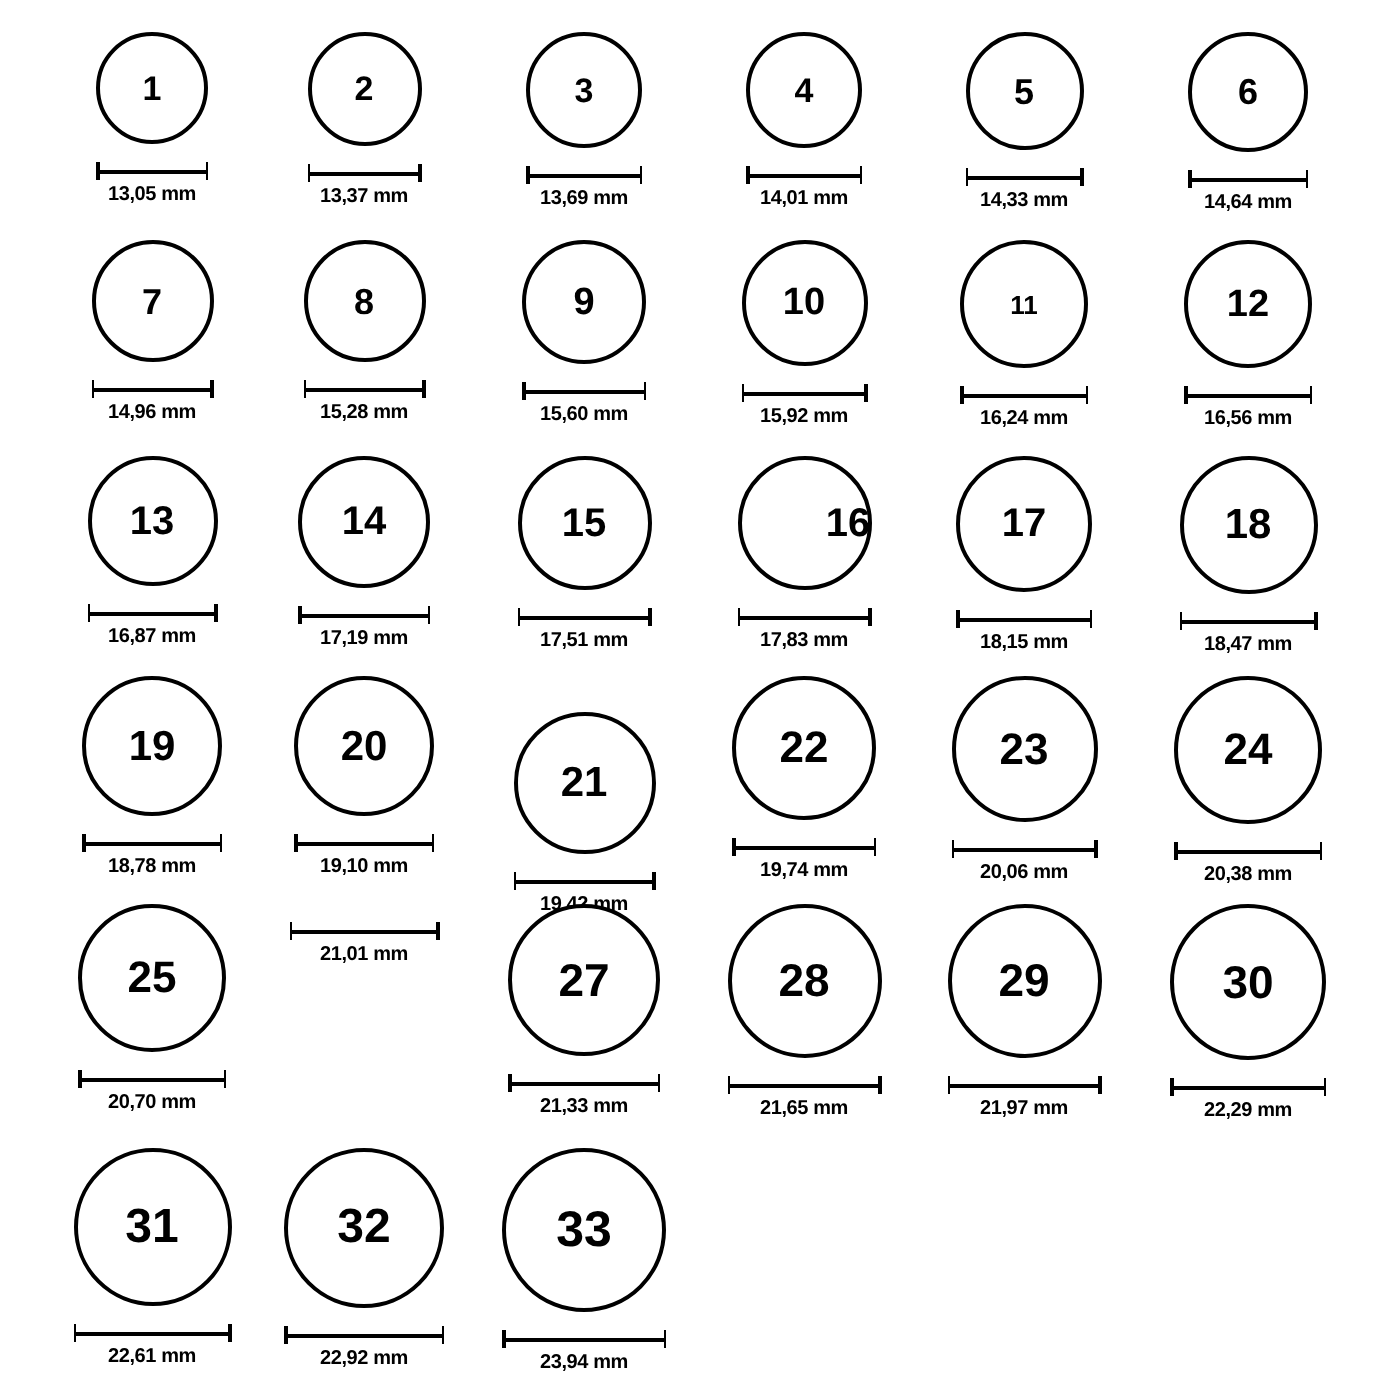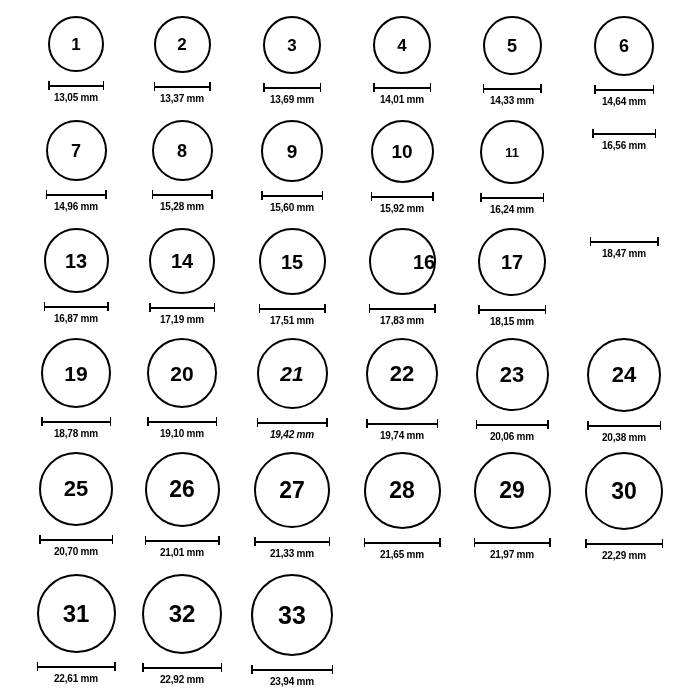--- a/index.html
+++ b/index.html
@@ -199,20 +199,23 @@
         <span class="ring-number" style="font-size: 13px;">11</span>
       </div>
       <div class="measure">
         <div class="measure-bar" style="width: 64px;">
           <div class="measure-line"></div>
         </div>
         <div class="measure-label">16,24 mm</div>
       </div>
     </div>
     <div class="ring-cell" style="left: 574px; top: 120px; width: 100px;">
+      <div class="ring-circle" style="width: 64px; height: 64px;">
+        <span class="ring-number" style="font-size: 19px;">12</span>
+      </div>
       <div class="measure">
         <div class="measure-bar" style="width: 64px;">
           <div class="measure-line"></div>
         </div>
         <div class="measure-label">16,56 mm</div>
       </div>
     </div>
     <div class="ring-cell" style="left: 26px; top: 228px; width: 100px;">
       <div class="ring-circle" style="width: 65px; height: 65px;">
         <span class="ring-number" style="font-size: 20px;">13</span>
@@ -262,20 +265,23 @@
         <span class="ring-number" style="font-size: 20px;">17</span>
       </div>
       <div class="measure">
         <div class="measure-bar" style="width: 68px;">
           <div class="measure-line"></div>
         </div>
         <div class="measure-label">18,15 mm</div>
       </div>
     </div>
     <div class="ring-cell" style="left: 574px; top: 228px; width: 100px;">
+      <div class="ring-circle" style="width: 69px; height: 69px;">
+        <span class="ring-number" style="font-size: 21px;">18</span>
+      </div>
       <div class="measure">
         <div class="measure-bar" style="width: 69px;">
           <div class="measure-line"></div>
         </div>
         <div class="measure-label">18,47 mm</div>
       </div>
     </div>
     <div class="ring-cell" style="left: 26px; top: 338px; width: 100px;">
       <div class="ring-circle" style="width: 70px; height: 70px;">
         <span class="ring-number" style="font-size: 21px;">19</span>
@@ -291,21 +297,21 @@
       <div class="ring-circle" style="width: 70px; height: 70px;">
         <span class="ring-number" style="font-size: 21px;">20</span>
       </div>
       <div class="measure">
         <div class="measure-bar" style="width: 70px;">
           <div class="measure-line"></div>
         </div>
         <div class="measure-label">19,10 mm</div>
       </div>
     </div>
-    <div class="ring-cell" style="left: 242px; top: 338px; width: 100px; font-style: italic;">
+    <div class="ring-cell" style="left: 242px; top: 356px; width: 100px;">
       <div class="ring-circle" style="width: 71px; height: 71px;">
         <span class="ring-number" style="font-size: 21px;">21</span>
       </div>
       <div class="measure">
         <div class="measure-bar" style="width: 71px;">
           <div class="measure-line"></div>
         </div>
         <div class="measure-label">19,42 mm</div>
       </div>
     </div>
@@ -347,23 +353,20 @@
         <span class="ring-number" style="font-size: 22px;">25</span>
       </div>
       <div class="measure">
         <div class="measure-bar" style="width: 74px;">
           <div class="measure-line"></div>
         </div>
         <div class="measure-label">20,70 mm</div>
       </div>
     </div>
     <div class="ring-cell" style="left: 132px; top: 452px; width: 100px;">
-      <div class="ring-circle" style="width: 75px; height: 75px;">
-        <span class="ring-number" style="font-size: 23px;">26</span>
-      </div>
       <div class="measure">
         <div class="measure-bar" style="width: 75px;">
           <div class="measure-line"></div>
         </div>
         <div class="measure-label">21,01 mm</div>
       </div>
     </div>
     <div class="ring-cell" style="left: 242px; top: 452px; width: 100px;">
       <div class="ring-circle" style="width: 76px; height: 76px;">
         <span class="ring-number" style="font-size: 23px;">27</span>

